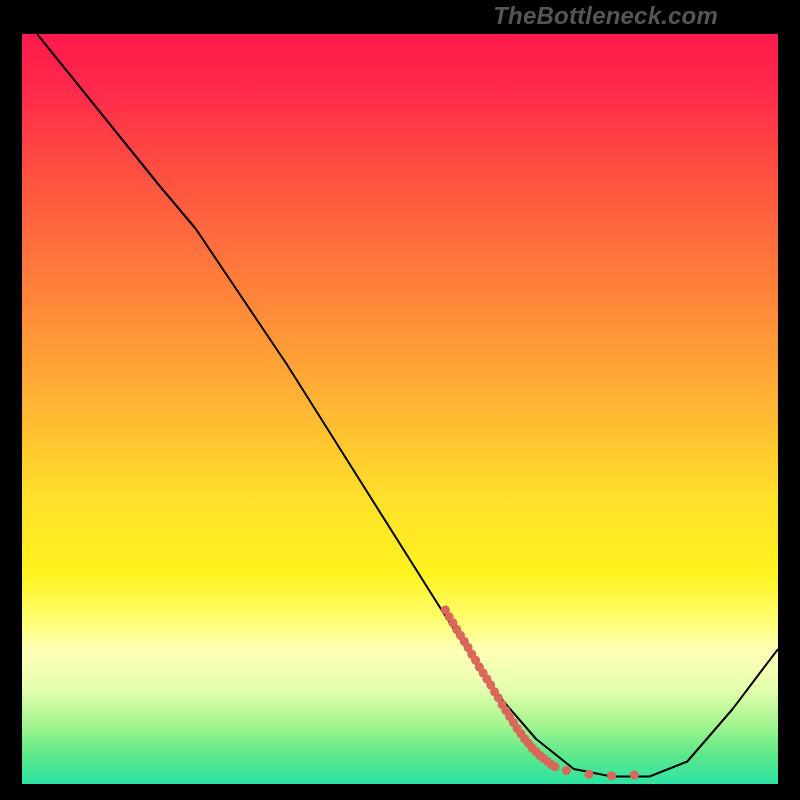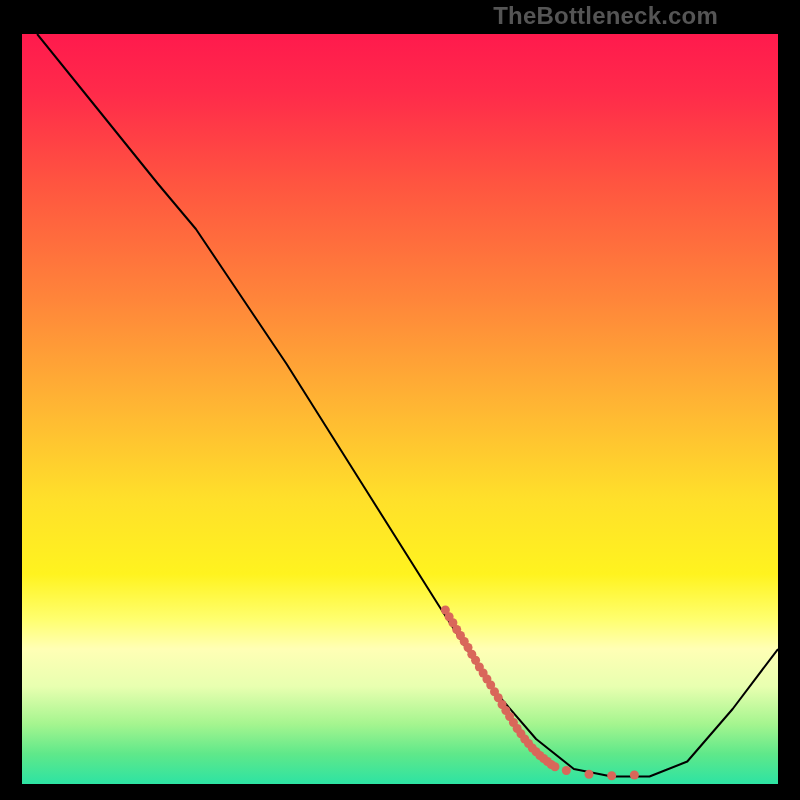--- a/index.html
+++ b/index.html
@@ -8,20 +8,21 @@
     width: 800px;
     height: 800px;
     background: #000;
     font-family: Arial, Helvetica, sans-serif;
     overflow: hidden;
   }
   .outer {
     position: relative;
     width: 732px;
     height: 800px;
+    font-style: italic;
   }
   .watermark {
     position: absolute;
     top: 2px;
     right: 14px;
     color: #555;
     font-size: 24px;
     font-weight: 600;
     letter-spacing: 0.2px;
     z-index: 10;

